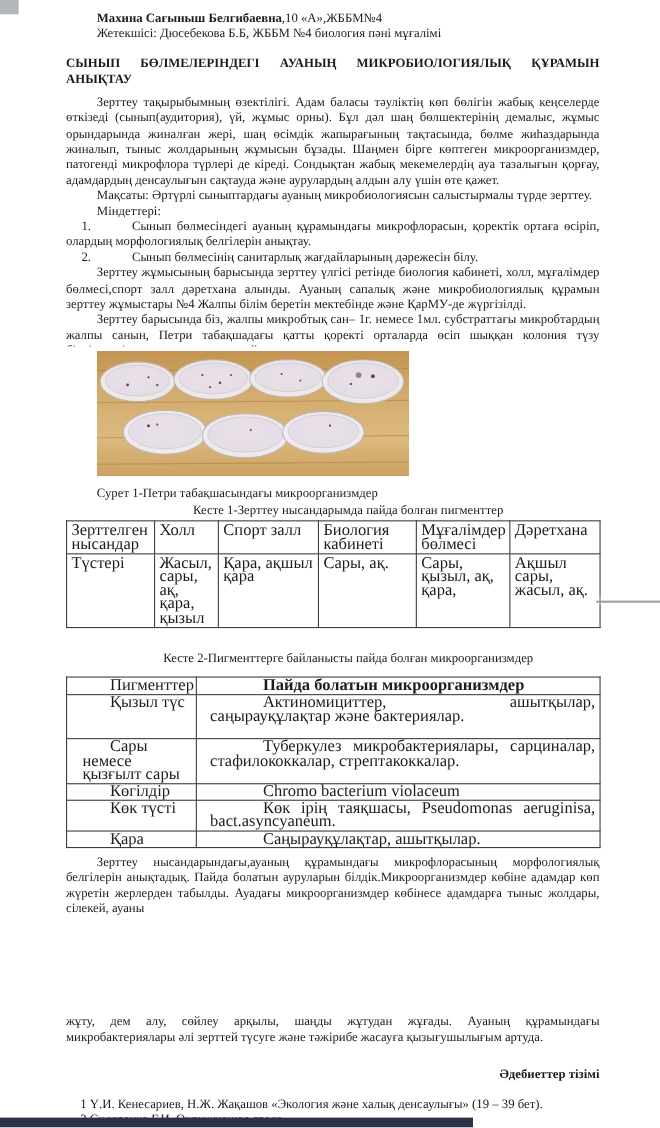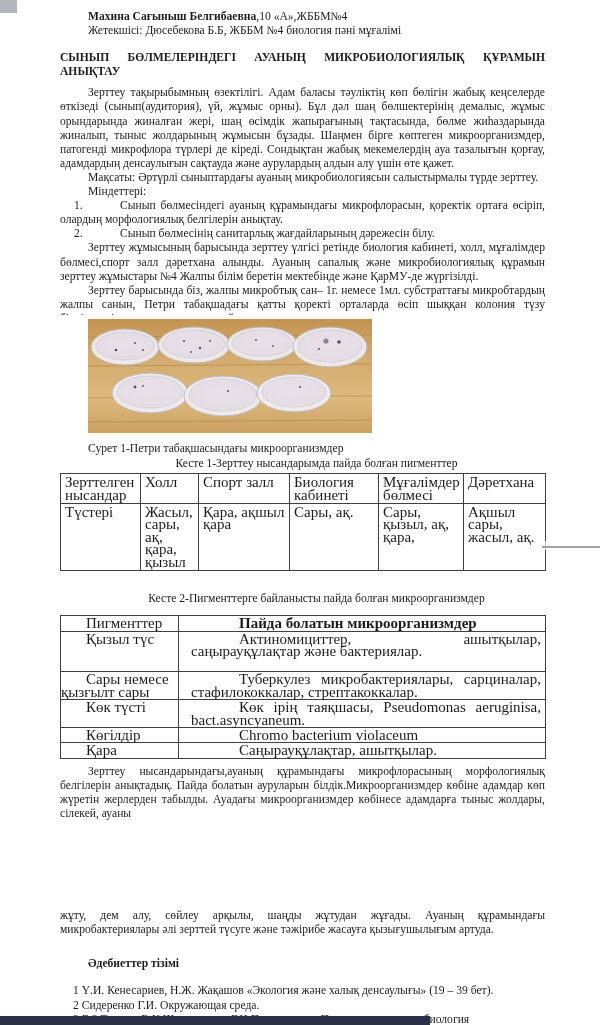--- a/index.html
+++ b/index.html
@@ -26,27 +26,27 @@
   .tablecap{margin-top:1px;text-indent:28px;text-align:center;}
   
   table{border-collapse:collapse;table-layout:fixed;width:485px;
         font-size:15px;line-height:12.4px;}
   td,th{border:1px solid #3f3f3f;vertical-align:top;font-weight:normal;
         padding:2px 4px;text-align:left;}
   .t1{margin-top:2px;}
   .t1 td.tall{height:48px;}
   .t2{margin-top:9px;border:1.5px solid #3f3f3f;}
   .t2 td{padding-top:1px;padding-bottom:1px;}
-  .t2 .c-left{padding-left:0;text-indent:25px;font-family:Liberation Serif, serif;}
+  .t2 .c-left{padding-left:14px;text-indent:25px;font-family:Liberation Serif, serif;}
   .t2 .c-right{padding-left:12px;text-indent:48px;text-align:justify;}
   .t2 .hb{font-weight:bold;}
   .t2 .sp td{padding-bottom:14px;}
   .pagenum{margin-top:8px;text-align:center;text-indent:0;}
   .pbreak{height:88px;}
-  .refhead{margin-top:20px;margin-left:28px;font-weight:bold;text-align:left;}
+  .refhead{margin-top:20px;margin-left:28px;font-weight:bold;text-align:right;}
   .refs{margin-top:13px;}
   .ref{margin-left:13px;text-align:left;text-indent:0;}
   
   .art-corner{position:absolute;left:0;top:0;width:17px;height:13px;background:#b3b7bc;}
   .art-line{position:absolute;left:542px;top:546px;width:58px;height:2px;background:#a3a3a3;}
   .art-cross{position:absolute;left:541px;top:541px;width:9px;height:9px;}
   .art-cross:before{content:"";position:absolute;left:4px;top:0;width:1px;height:9px;background:#bdbdbd;}
   .art-bar{position:absolute;left:0;bottom:0;width:430px;height:9px;background:#2b3147;}
 </style>
 </head>
@@ -197,26 +197,26 @@
         </tr>
         <tr class="sp">
           <td class="c-left">Қызыл түс</td>
           <td class="c-right">Актиномициттер, ашытқылар, саңырауқұлақтар және бактериялар.</td>
         </tr>
         <tr>
           <td class="c-left">Сары немесе қызғылт сары</td>
           <td class="c-right">Туберкулез микробактериялары, сарциналар, стафилококкалар, стрептакоккалар.</td>
         </tr>
         <tr>
+          <td class="c-left">Көгілдір</td>
+          <td class="c-right">Chromo bacterium violaceum</td>
+        </tr>
+        <tr>
           <td class="c-left">Көк түсті</td>
           <td class="c-right">Көк ірің таяқшасы, Pseudomonas aeruginisa, bact.asyncyaneum.</td>
-        </tr>
-        <tr>
-          <td class="c-left">Көгілдір</td>
-          <td class="c-right">Chromo bacterium violaceum</td>
         </tr>
         <tr>
           <td class="c-left">Қара</td>
           <td class="c-right">Саңырауқұлақтар, ашытқылар.</td>
         </tr>
       </tbody>
     </table>
 
     <p class="indent" style="margin-top:6px;">Зерттеу нысандарындағы,ауаның құрамындағы микрофлорасының морфологиялық белгілерін анықтадық. Пайда болатын ауруларын білдік.Микроорганизмдер көбіне адамдар көп жүретін жерлерден табылды. Ауадағы микроорганизмдер көбінесе адамдарға тыныс жолдары, сілекей, ауаны</p>
 

